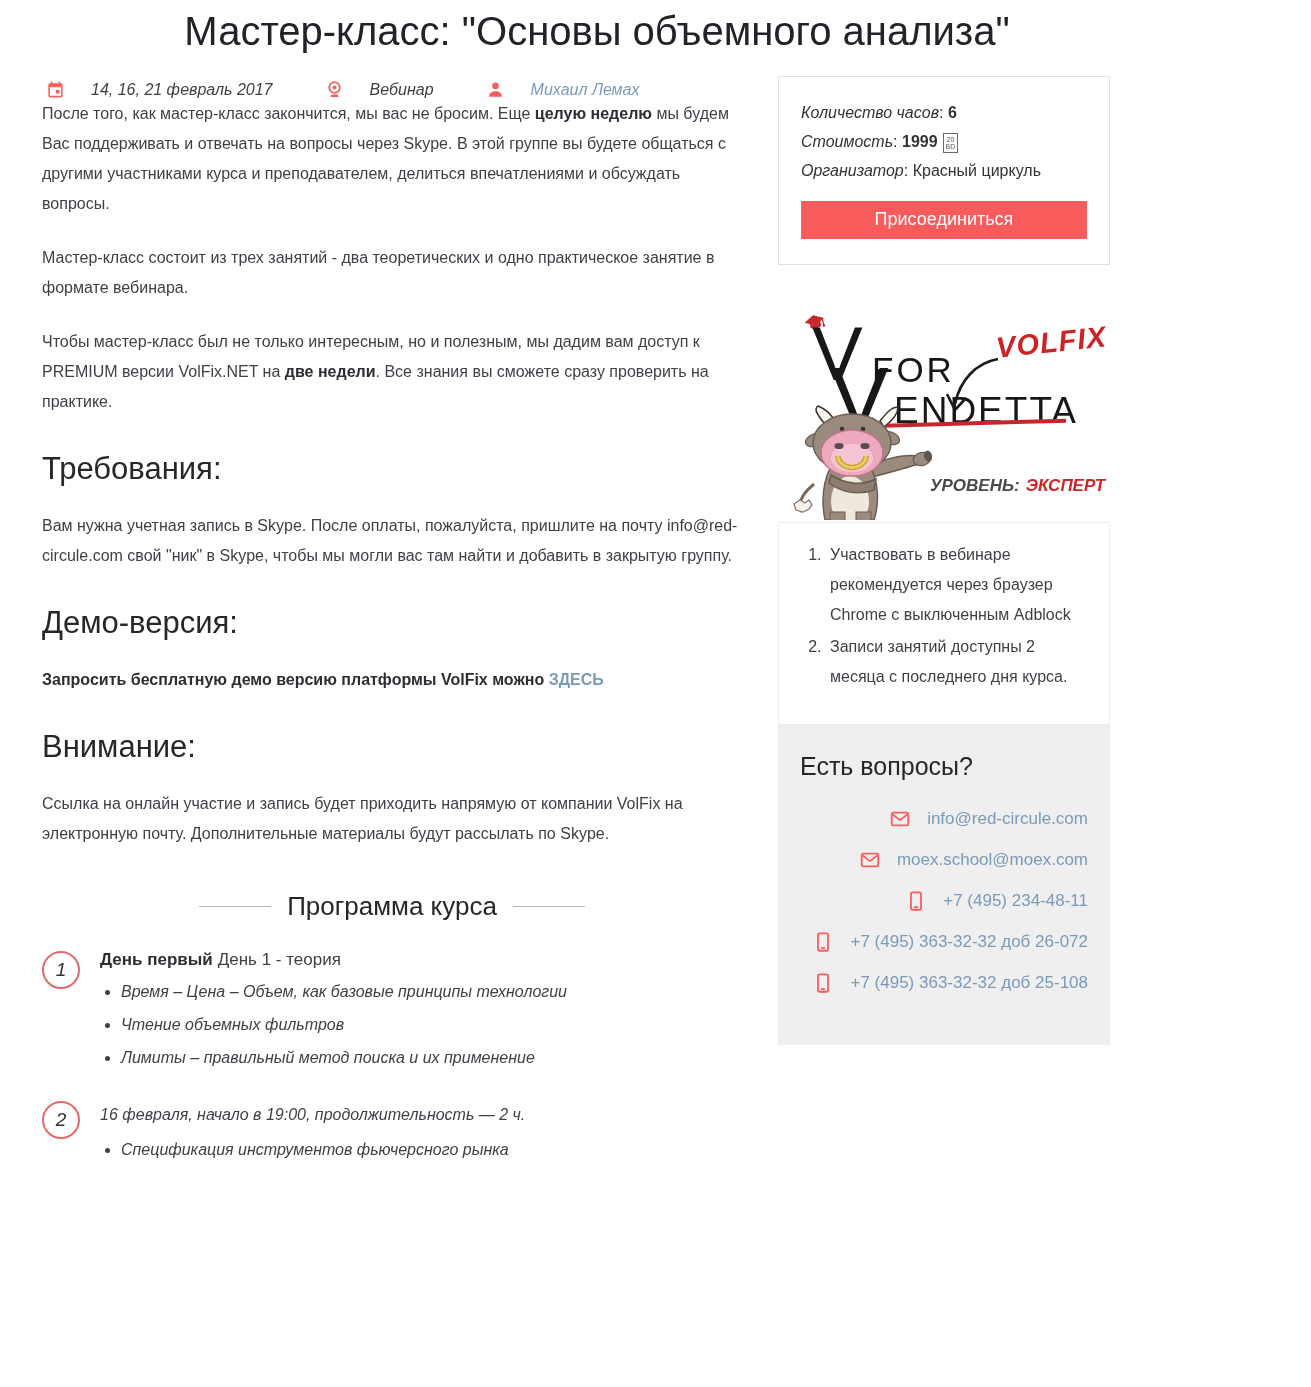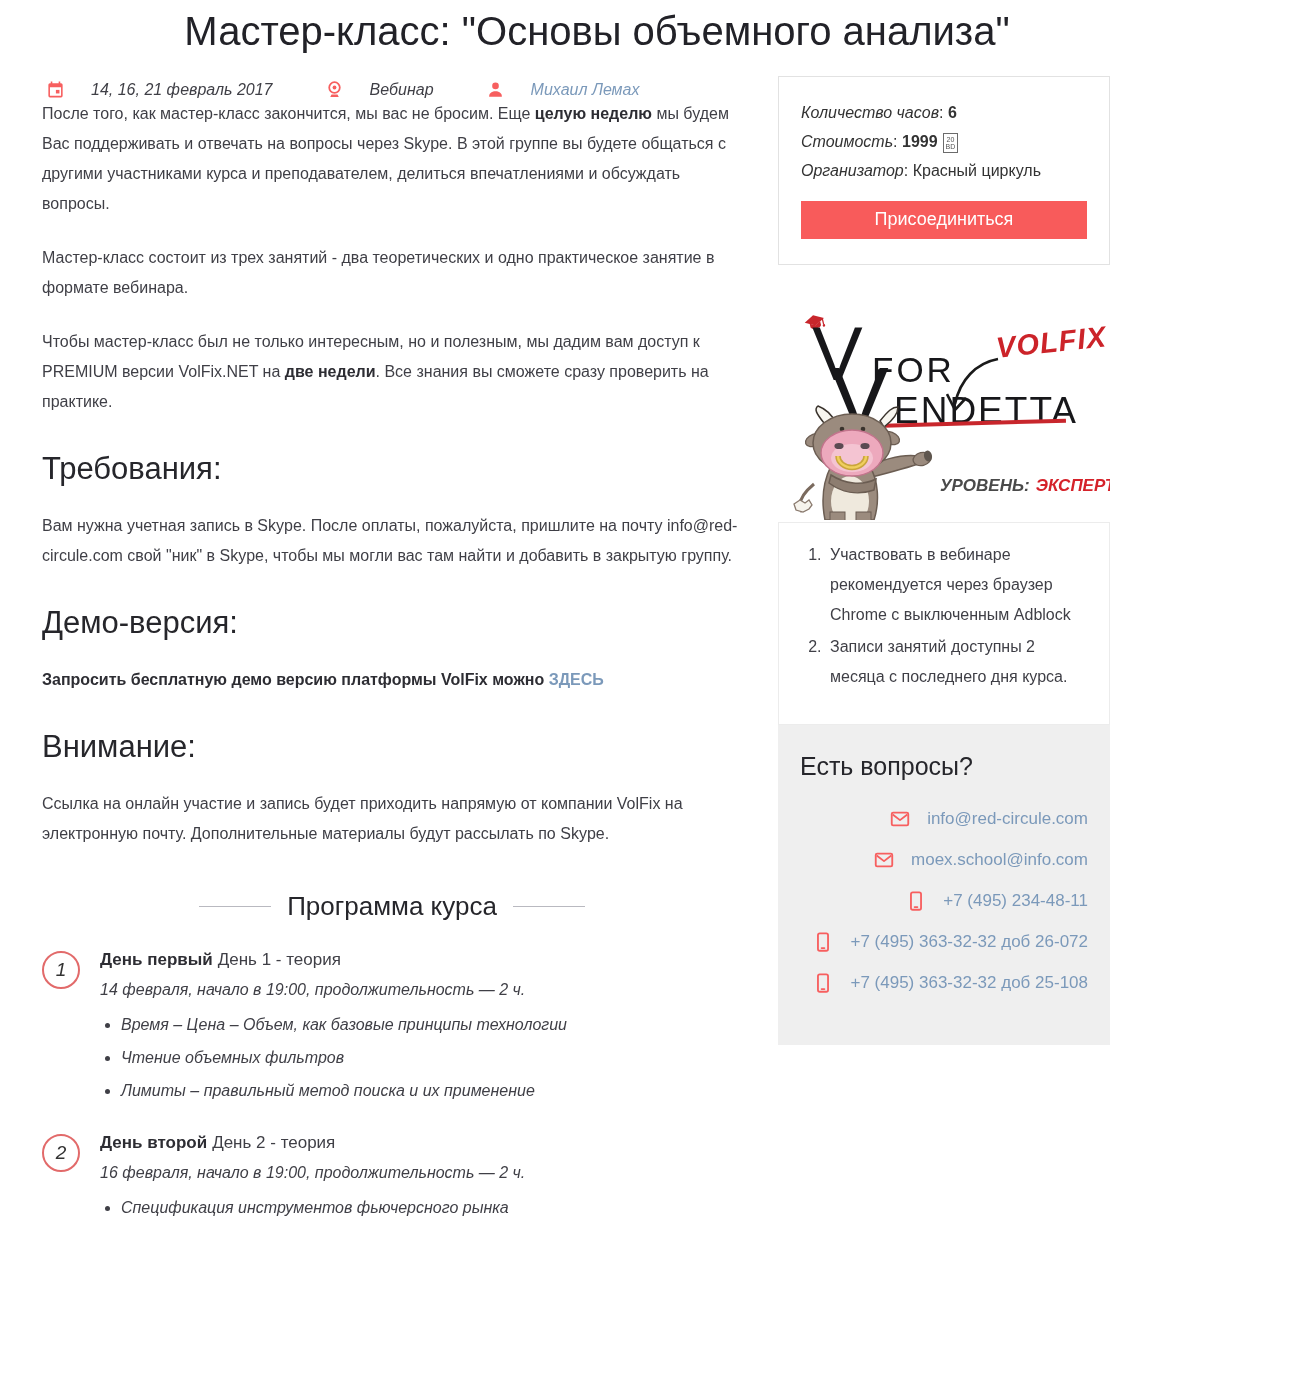--- a/index.html
+++ b/index.html
@@ -72,21 +72,21 @@
   .promo .for { position: absolute; left: 94px; top: 40px; font-size: 35px; color: #17171a; letter-spacing: 3px; }
   .promo .volfix {
     position: absolute; left: 218px; top: 16px; font-size: 29px; color: #cc2329;
     font-weight: bold; font-style: italic; letter-spacing: 1px; transform: rotate(-6deg);
   }
   .promo .arrow { position: absolute; left: 168px; top: 44px; width: 58px; height: 68px; }
   .promo .v2 { position: absolute; left: 52px; top: 44px; font-size: 88px; line-height: 88px; color: #17171a; letter-spacing: -2px; }
   .promo .endetta { position: absolute; left: 116px; top: 80px; font-size: 37px; color: #17171a; letter-spacing: 2px; }
   .promo .strike { position: absolute; left: 52px; top: 112px; width: 236px; height: 4px; background: #c8262c; transform: rotate(-1.6deg); }
   .promo .bull { position: absolute; left: 6px; bottom: -2px; width: 162px; height: 118px; }
-  .promo .level { position: absolute; left: 162px; top: 166px; font-size: 17px; font-weight: bold; font-style: italic; }
+  .promo .level { position: absolute; left: 152px; top: 166px; font-size: 17px; font-weight: bold; font-style: italic; }
   .promo .level .lv-l { color: #4a4a4a; margin-right: 6px; }
   .promo .level .lv-v { color: #d5222a; }
 
   
   .notes-box { border: 1px solid #ececec; padding: 17px 20px 30px 28px; }
   .notes-box ol { margin-left: 19px; }
   .notes-box li { font-size: 16px; line-height: 30px; color: #3f3f46; padding-left: 4px; margin-bottom: 2px; }
 
   
   .contacts-box { background: #efefef; padding: 27px 22px 32px; }
@@ -156,33 +156,31 @@
       <div class="sec-heading">
         <span class="hline"></span>
         <span class="sec-text">Программа курса</span>
         <span class="hline"></span>
       </div>
 
       <div class="day">
         <div class="day-num">1</div>
         <div class="day-body">
           <div class="day-title"><b>День первый</b><span>День 1 - теория</span></div>
-          <div class="day-sched">14 февраля, начало в 19:00, продолжительность — 2 ч.</div>
           <ul>
             <li>Время – Цена – Объем, как базовые принципы технологии</li>
             <li>Чтение объемных фильтров</li>
             <li>Лимиты – правильный метод поиска и их применение</li>
           </ul>
         </div>
       </div>
 
       <div class="day">
         <div class="day-num">2</div>
         <div class="day-body">
-          <div class="day-title"><b>День второй</b><span>День 2 - теория</span></div>
           <div class="day-sched">16 февраля, начало в 19:00, продолжительность — 2 ч.</div>
           <ul>
             <li>Спецификация инструментов фьючерсного рынка</li>
 
           </ul>
         </div>
       </div>
 
     </div>
 
@@ -266,21 +264,21 @@
           <a href="#">info@red-circule.com</a>
         </div>
 
         <div class="contact-row">
           <span class="ico">
             <svg viewBox="0 0 24 24" width="22" height="22" fill="none" stroke="#f75f5f" stroke-width="2" stroke-linejoin="round">
                 <rect x="3" y="5" width="18" height="14" rx="1.5"></rect>
                 <path d="M4 7l8 6.2L20 7"></path>
               </svg>
           </span>
-          <a href="#">moex.school@info.com</a>
+          <a href="#">moex.school@moex.com</a>
         </div>
 
         <div class="contact-row">
           <span class="ico">
             <svg viewBox="0 0 24 24" width="22" height="22" fill="none" stroke="#f75f5f" stroke-width="2">
                 <rect x="6.5" y="2.5" width="11" height="19" rx="2"></rect>
                 <path d="M10.5 18.6h3" stroke-linecap="round"></path>
               </svg>
           </span>
           <a href="#">+7 (495) 234-48-11</a>

